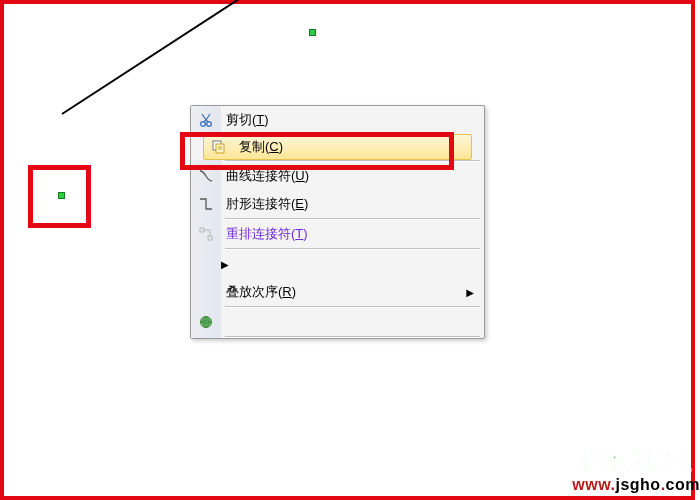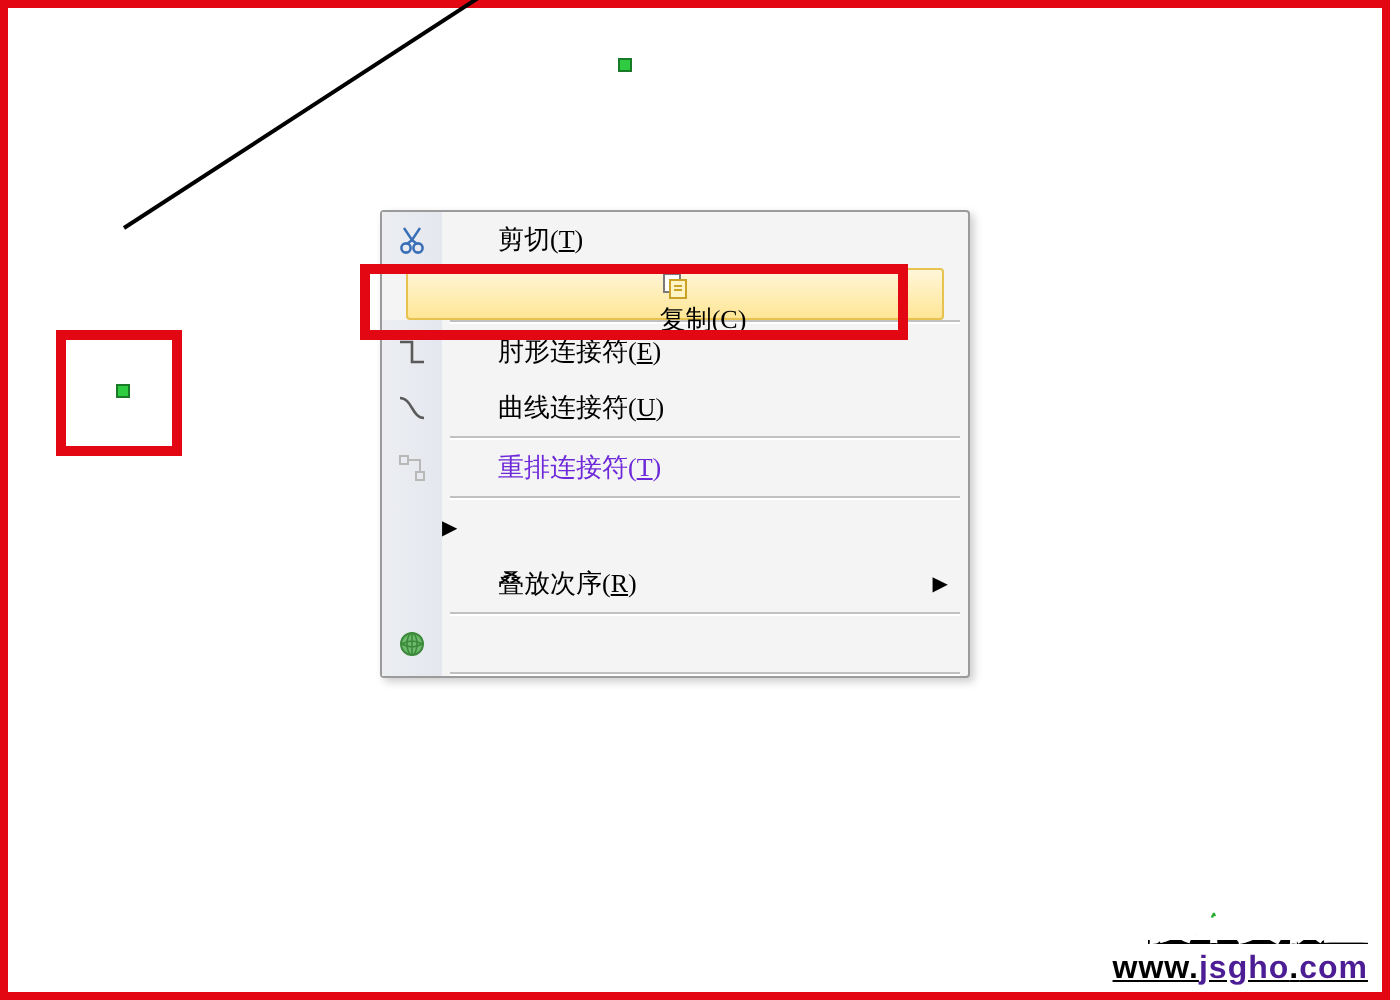--- a/index.html
+++ b/index.html
@@ -74,40 +74,38 @@
       align-items: center;
       height: 28px;
       position: relative;
     }
     .menu-item.highlighted {
       background: linear-gradient(to bottom, #fff6d9, #ffe696);
       border: 1px solid #e8c24f;
       border-radius: 2px;
       margin: 0 12px;
       height: 26px;
-      flex-direction: column;
     }
     .menu-item.disabled {
       color: #6d28d9;
     }
     .icon-cell {
       width: 30px;
       height: 100%;
       display: flex;
       align-items: center;
       justify-content: center;
       background: linear-gradient(to right, #eceef2, #e4e7ee);
     }
     .menu-item.highlighted .icon-cell {
       background: transparent;
     }
     .menu-label {
-      padding-left: 28px;
+      padding-left: 5px;
       flex: 1;
-      font-family: Liberation Serif, serif;
     }
     .menu-label u {
       text-decoration: underline;
     }
     .submenu-arrow {
       padding-right: 10px;
       font-size: 10px;
     }
     .separator {
       height: 2px;
@@ -126,40 +124,39 @@
       position: absolute;
       left: 180px;
       top: 132px;
       width: 274px;
       height: 38px;
       border: 5px solid #e30613;
       pointer-events: none;
     }
     .watermark {
       position: absolute;
-      right: 16px;
+      right: 0;
       bottom: 6px;
-      text-align: right;
+      text-align: center;
       line-height: 1.2;
-      text-decoration: underline;
     }
     .wm-title {
       font-size: 22px;
       font-weight: bold;
       color: #25ad2b;
       -webkit-text-stroke: 1px #fff;
       text-shadow: 0 0 2px #fff, 0 0 2px #fff;
     }
     .wm-url {
       font-size: 16px;
       font-weight: bold;
       letter-spacing: 0.5px;
     }
-    .wm-url .g { color: #000000; }
-    .wm-url .o { color: #4c1d95; }
+    .wm-url .g { color: #b91c1c; }
+    .wm-url .o { color: #000000; }
     
     .ico {
       width: 16px;
       height: 16px;
       display: block;
     }
   </style>
 </head>
 <body>
 
@@ -200,33 +197,33 @@
 
   <div class="separator">
     <div class="icon-cell"></div>
       <div class="sep-line"></div>
   </div>
 
 
   <div class="menu-item">
     <div class="icon-cell">
       <svg class="ico" viewBox="0 0 16 16">
+          <path d="M2 3 C 8 3 8 13 14 13" stroke="#5a5a5a" stroke-width="1.3" fill="none"></path>
+        </svg>
+    </div>
+    <span class="menu-label">曲线连接符(<u>U</u>)</span>
+  </div>
+
+  <div class="menu-item">
+    <div class="icon-cell">
+      <svg class="ico" viewBox="0 0 16 16">
           <path d="M2 3 L8 3 L8 13 L14 13" stroke="#5a5a5a" stroke-width="1.3" fill="none"></path>
         </svg>
     </div>
     <span class="menu-label">肘形连接符(<u>E</u>)</span>
-  </div>
-
-  <div class="menu-item">
-    <div class="icon-cell">
-      <svg class="ico" viewBox="0 0 16 16">
-          <path d="M2 3 C 8 3 8 13 14 13" stroke="#5a5a5a" stroke-width="1.3" fill="none"></path>
-        </svg>
-    </div>
-    <span class="menu-label">曲线连接符(<u>U</u>)</span>
   </div>
 
   <div class="separator">
     <div class="icon-cell"></div>
       <div class="sep-line"></div>
   </div>
 
   <div class="menu-item disabled">
     <div class="icon-cell">
       <svg class="ico" viewBox="0 0 16 16">

